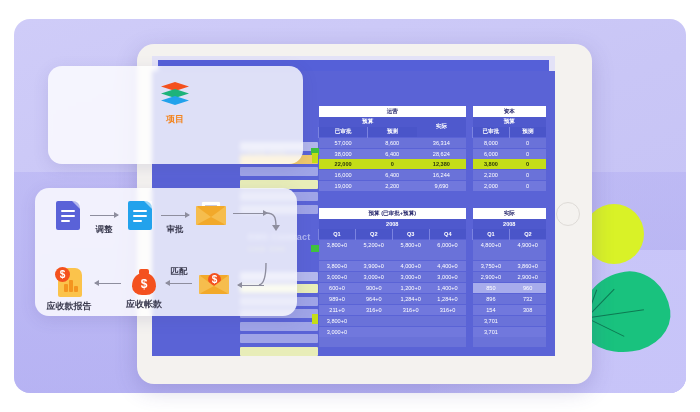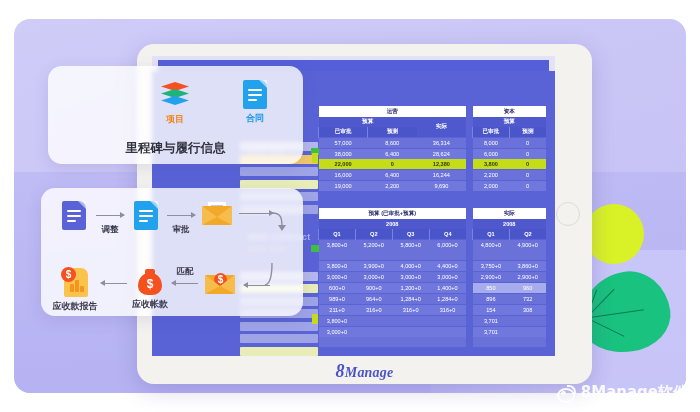--- a/index.html
+++ b/index.html
@@ -107,21 +107,21 @@
   .hl-bar-left2{position:absolute;left:160px;top:258px;width:6px;height:10px;background:#c4dd18;}
 
   
   .card{
     position:absolute;border-radius:14px;
     background:rgba(255,255,255,.80);
     box-shadow:0 4px 16px rgba(70,60,140,.13);
     backdrop-filter:blur(2px);
   }
   .card-top{left:48px;top:66px;width:255px;height:98px;}
-  .card-bot{left:41px;top:188px;width:262px;height:128px;}
+  .card-bot{left:35px;top:188px;width:262px;height:128px;}
 
   .icon-cell{position:absolute;text-align:center;}
   .icon-label{font-size:9px;font-weight:700;margin-top:3px;}
   .cap-blue{color:#4a54c8;}
   .cap-orange{color:#f3851f;}
   .cap-cyan{color:#1e9ae8;}
   .cap-dark{color:#3b3b4f;}
 
   .card-caption{
     position:absolute;left:0;top:74px;width:255px;text-align:center;
@@ -222,23 +222,20 @@
   <div class="lime-circle"></div>
   <div class="leaf">
     <div class="vein v1"></div>
       <div class="vein v2"></div>
     <div class="vein v3"></div>
       <div class="vein v4"></div>
   </div>
 
   <div class="tablet">
     <div class="home-btn"></div>
-    <div class="tablet-brand">
-      <span class="eight">8</span><span>Manage</span>
-    </div>
 
     <div class="tablet-screen">
       <div class="app-topbar"></div>
       <div class="app-body"></div>
 
       <div class="form-col">
         <div class="fl" style="margin-top:66px"></div>
         <div class="fl amber"></div>
         <div class="fl lbl"></div>
         <div class="fl hl"></div>
@@ -466,31 +463,20 @@
 
   <div class="card card-top">
     <div class="icon-cell" style="left:96px;top:16px;width:62px;">
       <div class="layers">
         <div class="ly l1"></div>
           <div class="ly l2"></div>
           <div class="ly l3"></div>
       </div>
       <div class="icon-label cap-orange" style="margin-top:5px">项目</div>
     </div>
-    <div class="icon-cell" style="left:176px;top:14px;width:62px;">
-      <div class="doc doc-cyan">
-        <div class="page"></div>
-          <div class="fold"></div>
-        <div class="ln a"></div>
-          <div class="ln b"></div>
-          <div class="ln c"></div>
-      </div>
-      <div class="icon-label cap-cyan">合同</div>
-    </div>
-    <div class="card-caption">里程碑与履行信息</div>
   </div>
 
   <div class="card card-bot">
 
     <div class="icon-cell" style="left:18px;top:13px;width:30px;">
       <div class="doc doc-purple">
         <div class="page"></div>
           <div class="fold"></div>
         <div class="ln a"></div>
           <div class="ln b"></div>
@@ -569,22 +555,14 @@
     </div>
 
     <div class="arrow rev" style="left:203px;top:97px;width:26px;"></div>
     <div class="curve" style="left:222px;top:74px;">
       <svg width="16" height="26" viewBox="0 0 16 26">
         <path d="M9 1 C9 12 8 22 2 23" stroke="#8e8e9e" stroke-width="1.4" fill="none"></path>
       </svg>
     </div>
   </div>
 
-  <div class="watermark">
-    <span class="wb-icon">
-      <span class="e1"></span>
-        <span class="e2"></span>
-        <span class="arc"></span>
-    </span>
-    <span>8Manage软件</span>
-  </div>
 
 </div>
 
 </body></html>

